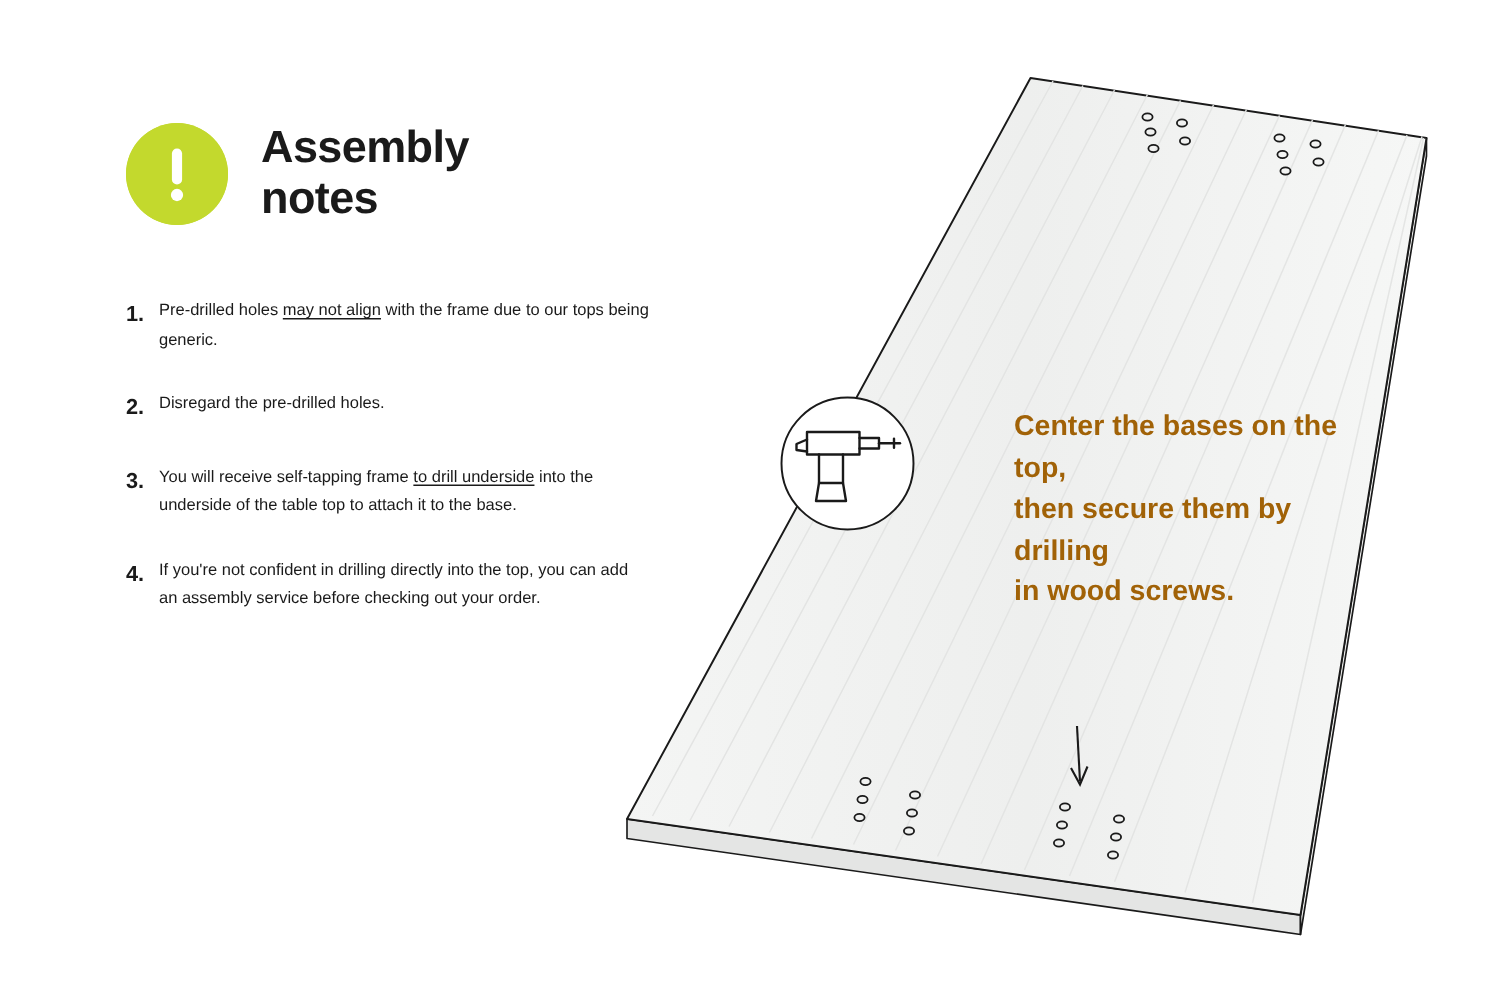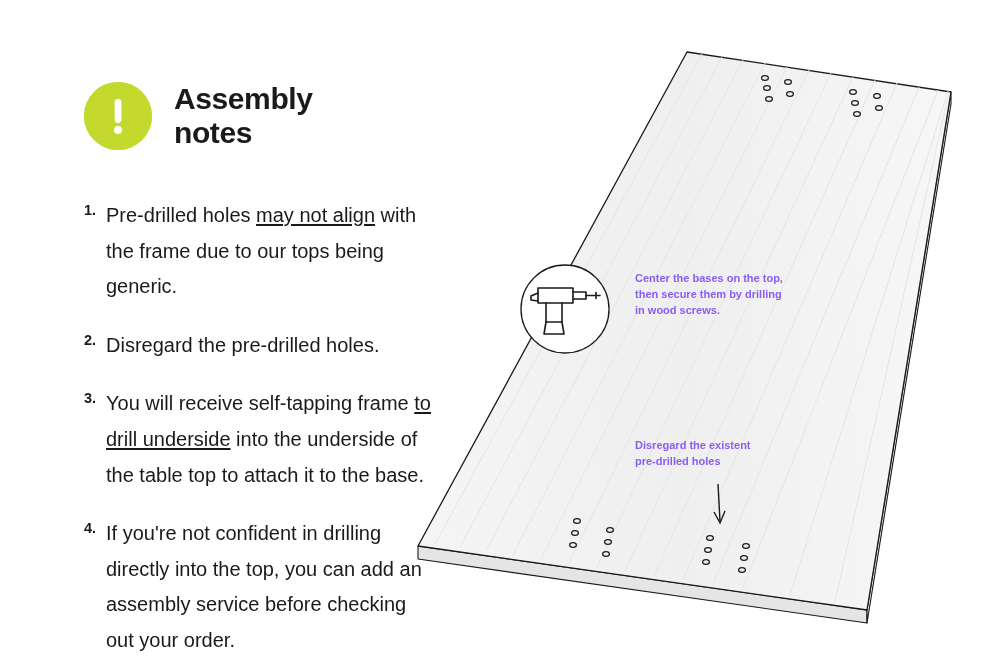--- a/index.html
+++ b/index.html
@@ -63,21 +63,21 @@
   }
   .note-num {
     font-size: 14.5px;
     font-weight: bold;
     color: #1a1a1a;
     width: 22px;
     flex: none;
     line-height: 1.75;
   }
   .note-text {
-    font-size: 20px;
+    font-size: 11px;
     line-height: 1.78;
     color: #1a1a1a;
   }
   .note-text u {
     text-decoration: underline;
     text-underline-offset: 2px;
   }
 
   
   .illustration {
@@ -88,25 +88,26 @@
     height: 667px;
   }
   .illustration svg {
     position: absolute;
     left: 0;
     top: 0;
   }
 
   .callout {
     position: absolute;
-    font-size: 11px;
+    font-size: 19px;
     font-weight: bold;
     line-height: 1.45;
-    color: #8b5cf6;
+    color: #a16207;
     white-space: pre-line;
+    margin-left: 41px;
   }
   .callout-center {
     left: 225px;
     top: 271px;
     width: 230px;
   }
   .callout-disregard {
     left: 225px;
     top: 438px;
     width: 200px;
@@ -249,17 +250,15 @@
           <path d="M 136 322 L 134 334 L 154 334 L 152 322"></path>
           <path d="M 128 293 L 121 296 L 121 300 L 128 301"></path>
         </g>
       </g>
     </svg>
 
     <div class="callout callout-center">Center the bases on the top,
 then secure them by drilling
 in wood screws.</div>
 
-    <div class="callout callout-disregard">Disregard the existent
-pre-drilled holes</div>
   </div>
 
 </div>
 
 </body></html>

